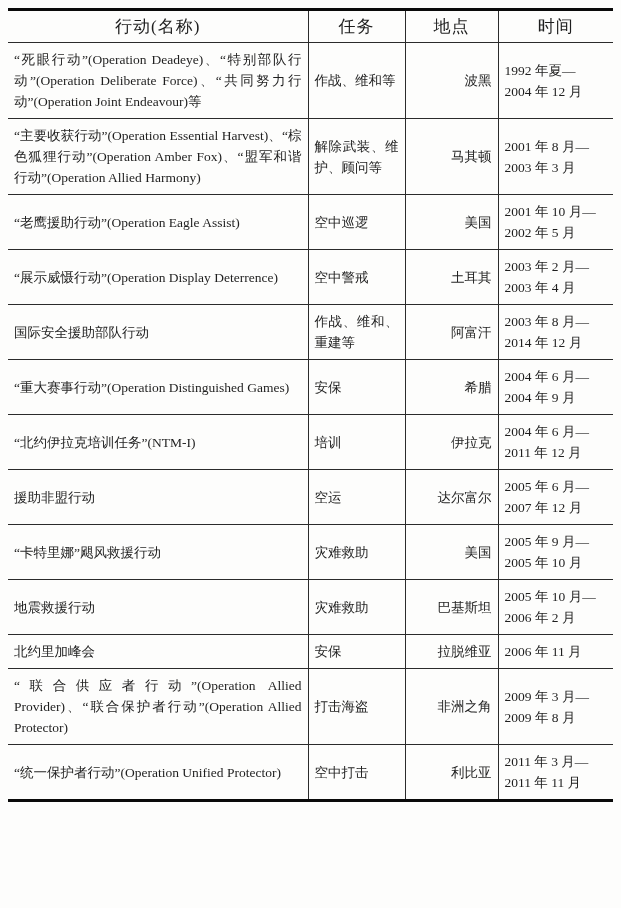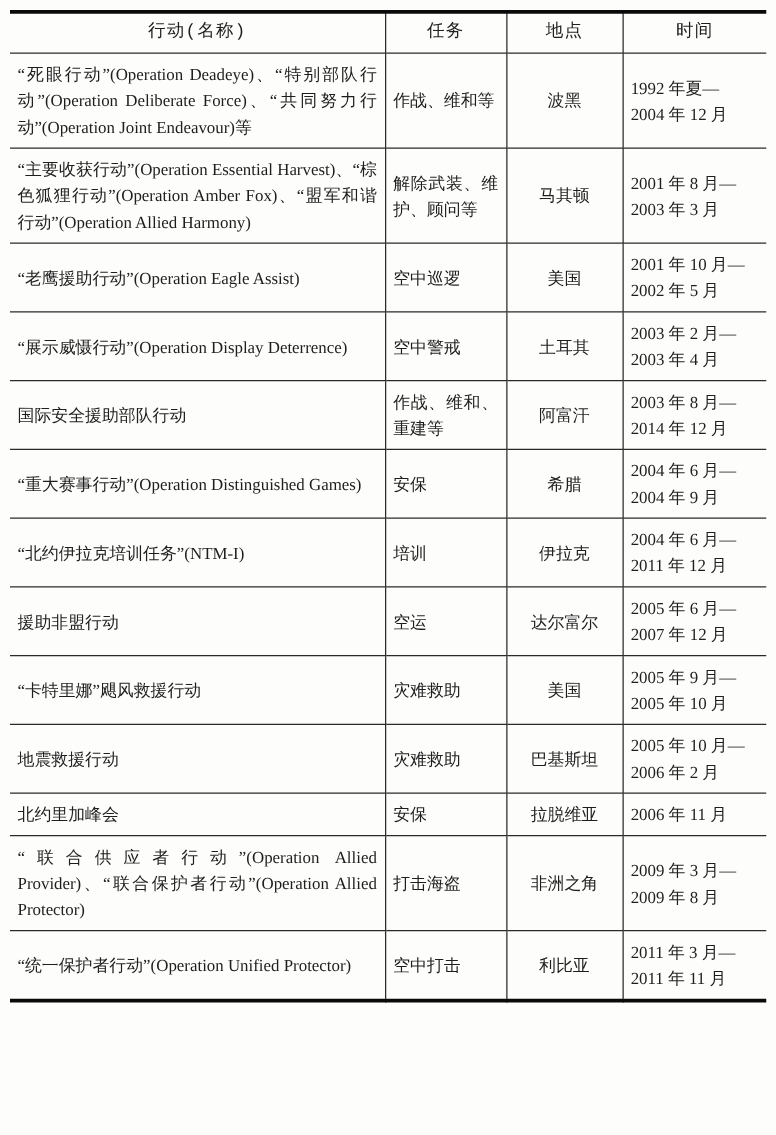--- a/index.html
+++ b/index.html
@@ -40,40 +40,39 @@
     vertical-align: middle;
     padding: 6px 6px;
     box-sizing: border-box;
   }
   
   table.ops th:first-child, table.ops td:first-child { border-left: none; }
   table.ops th:last-child,  table.ops td:last-child  { border-right: none; }
 
   table.ops thead th {
     text-align: center;
-    font-size: 14px;
+    font-size: 17px;
     padding: 5px 4px;
     letter-spacing: 1px;
-    font-family: Liberation Mono, monospace;
   }
   td.col-name {
     text-align: justify;
     text-justify: inter-ideograph;
     padding-left: 3px;
     padding-right: 7px;
     margin-left: 34px;
   }
   td.col-mission {
     text-align: justify;
     text-justify: inter-ideograph;
     padding-left: 8px;
     padding-right: 8px;
   }
   td.col-location {
-    text-align: center;
+    text-align: right;
     padding-left: 8px;
   }
   td.col-time {
     text-align: left;
     padding-left: 8px;
     white-space: pre-line;
   }
 </style>
 </head>
 <body>

